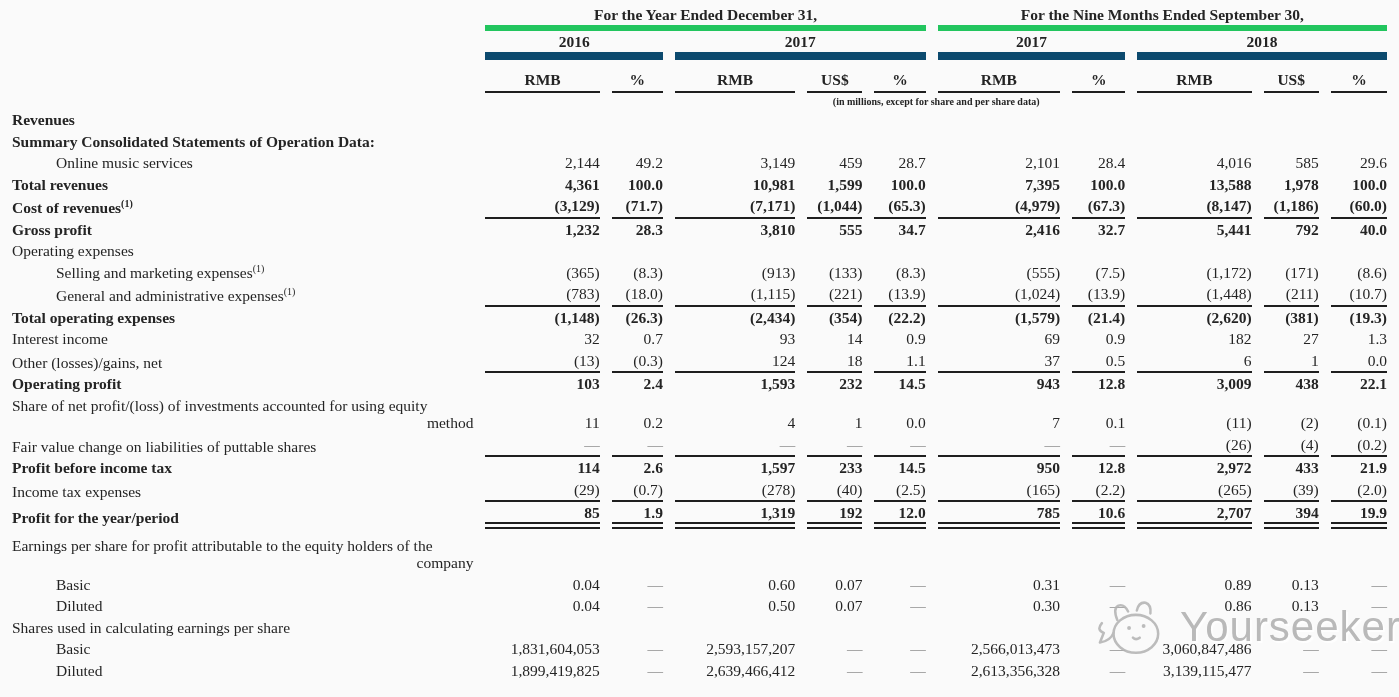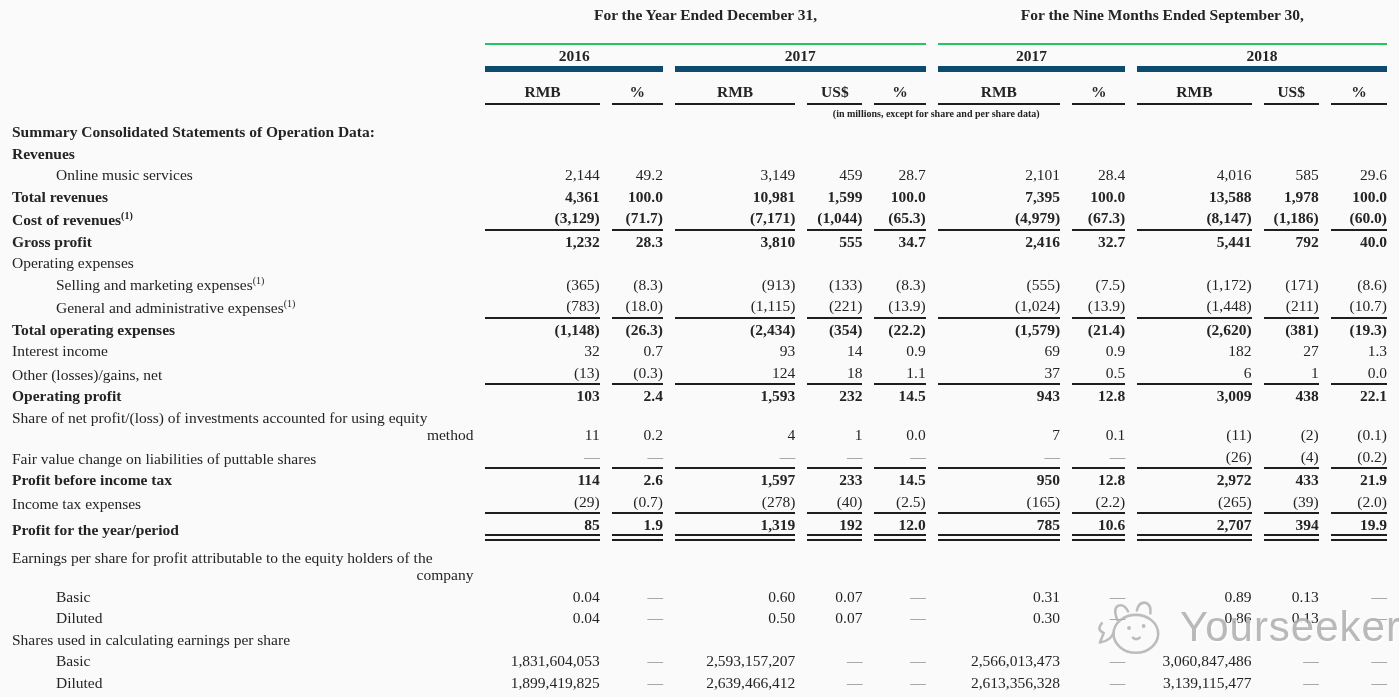--- a/index.html
+++ b/index.html
@@ -8,22 +8,22 @@
     background:#fafafa;color:#242424;
     font-family:"Liberation Serif","DejaVu Serif",serif;
   }
   table{
     width:1399px;table-layout:fixed;
     border-collapse:separate;border-spacing:12px 0;
     margin-top:6px;
   }
   th,td{padding:0;font-size:15.5px;}
   thead th{font-weight:bold;text-align:center;vertical-align:bottom;line-height:18px;}
-  th.grp{border-bottom:2px solid #22c55e;padding-bottom:19px;}
-  th.yr{border-bottom:6px solid #0c4a6e;padding-bottom:1px;padding-top:2px;}
+  th.grp{border-bottom:6px solid #22c55e;padding-bottom:1px;}
+  th.yr{border-bottom:8px solid #0c4a6e;padding-bottom:1px;padding-top:2px;}
   tr.units th{border-bottom:2px solid #1e1e1e;padding-bottom:2px;padding-top:11px;}
   td.note{text-align:center;font-weight:bold;font-size:10px;padding:3px 0 2px;}
   tbody td{vertical-align:bottom;line-height:17.5px;padding:2px 0;}
   td.num{text-align:right;white-space:nowrap;}
   td.lbl{text-align:left;}
   td.ind1{padding-left:44px;}
   .cont{padding-left:22px;text-align:right;}
   tr.bold{font-weight:bold;}
   tr.rule-single td.num{border-bottom:2px solid #1e1e1e;}
   tr.rule-double td.num{border-bottom:7px double #1e1e1e;padding-bottom:0;}
@@ -85,36 +85,36 @@
       <th>%</th>
     </tr>
     <tr>
       <td class="lbl"></td>
       <td class="note" colspan="10">(in millions, except for share and per share data)</td>
     </tr>
   </thead>
   <tbody id="table-body">
       <tr class="bold">
         <td class="lbl">
+          <div>Revenues</div>
+        </td>
+        <td class="num"></td>
+        <td class="num"></td>
+        <td class="num"></td>
+        <td class="num"></td>
+        <td class="num"></td>
+        <td class="num"></td>
+        <td class="num"></td>
+        <td class="num"></td>
+        <td class="num"></td>
+        <td class="num"></td>
+      </tr>
+      <tr class="bold">
+        <td class="lbl">
           <div>Summary Consolidated Statements of Operation Data:</div>
-        </td>
-        <td class="num"></td>
-        <td class="num"></td>
-        <td class="num"></td>
-        <td class="num"></td>
-        <td class="num"></td>
-        <td class="num"></td>
-        <td class="num"></td>
-        <td class="num"></td>
-        <td class="num"></td>
-        <td class="num"></td>
-      </tr>
-      <tr class="bold">
-        <td class="lbl">
-          <div>Revenues</div>
         </td>
         <td class="num"></td>
         <td class="num"></td>
         <td class="num"></td>
         <td class="num"></td>
         <td class="num"></td>
         <td class="num"></td>
         <td class="num"></td>
         <td class="num"></td>
         <td class="num"></td>

